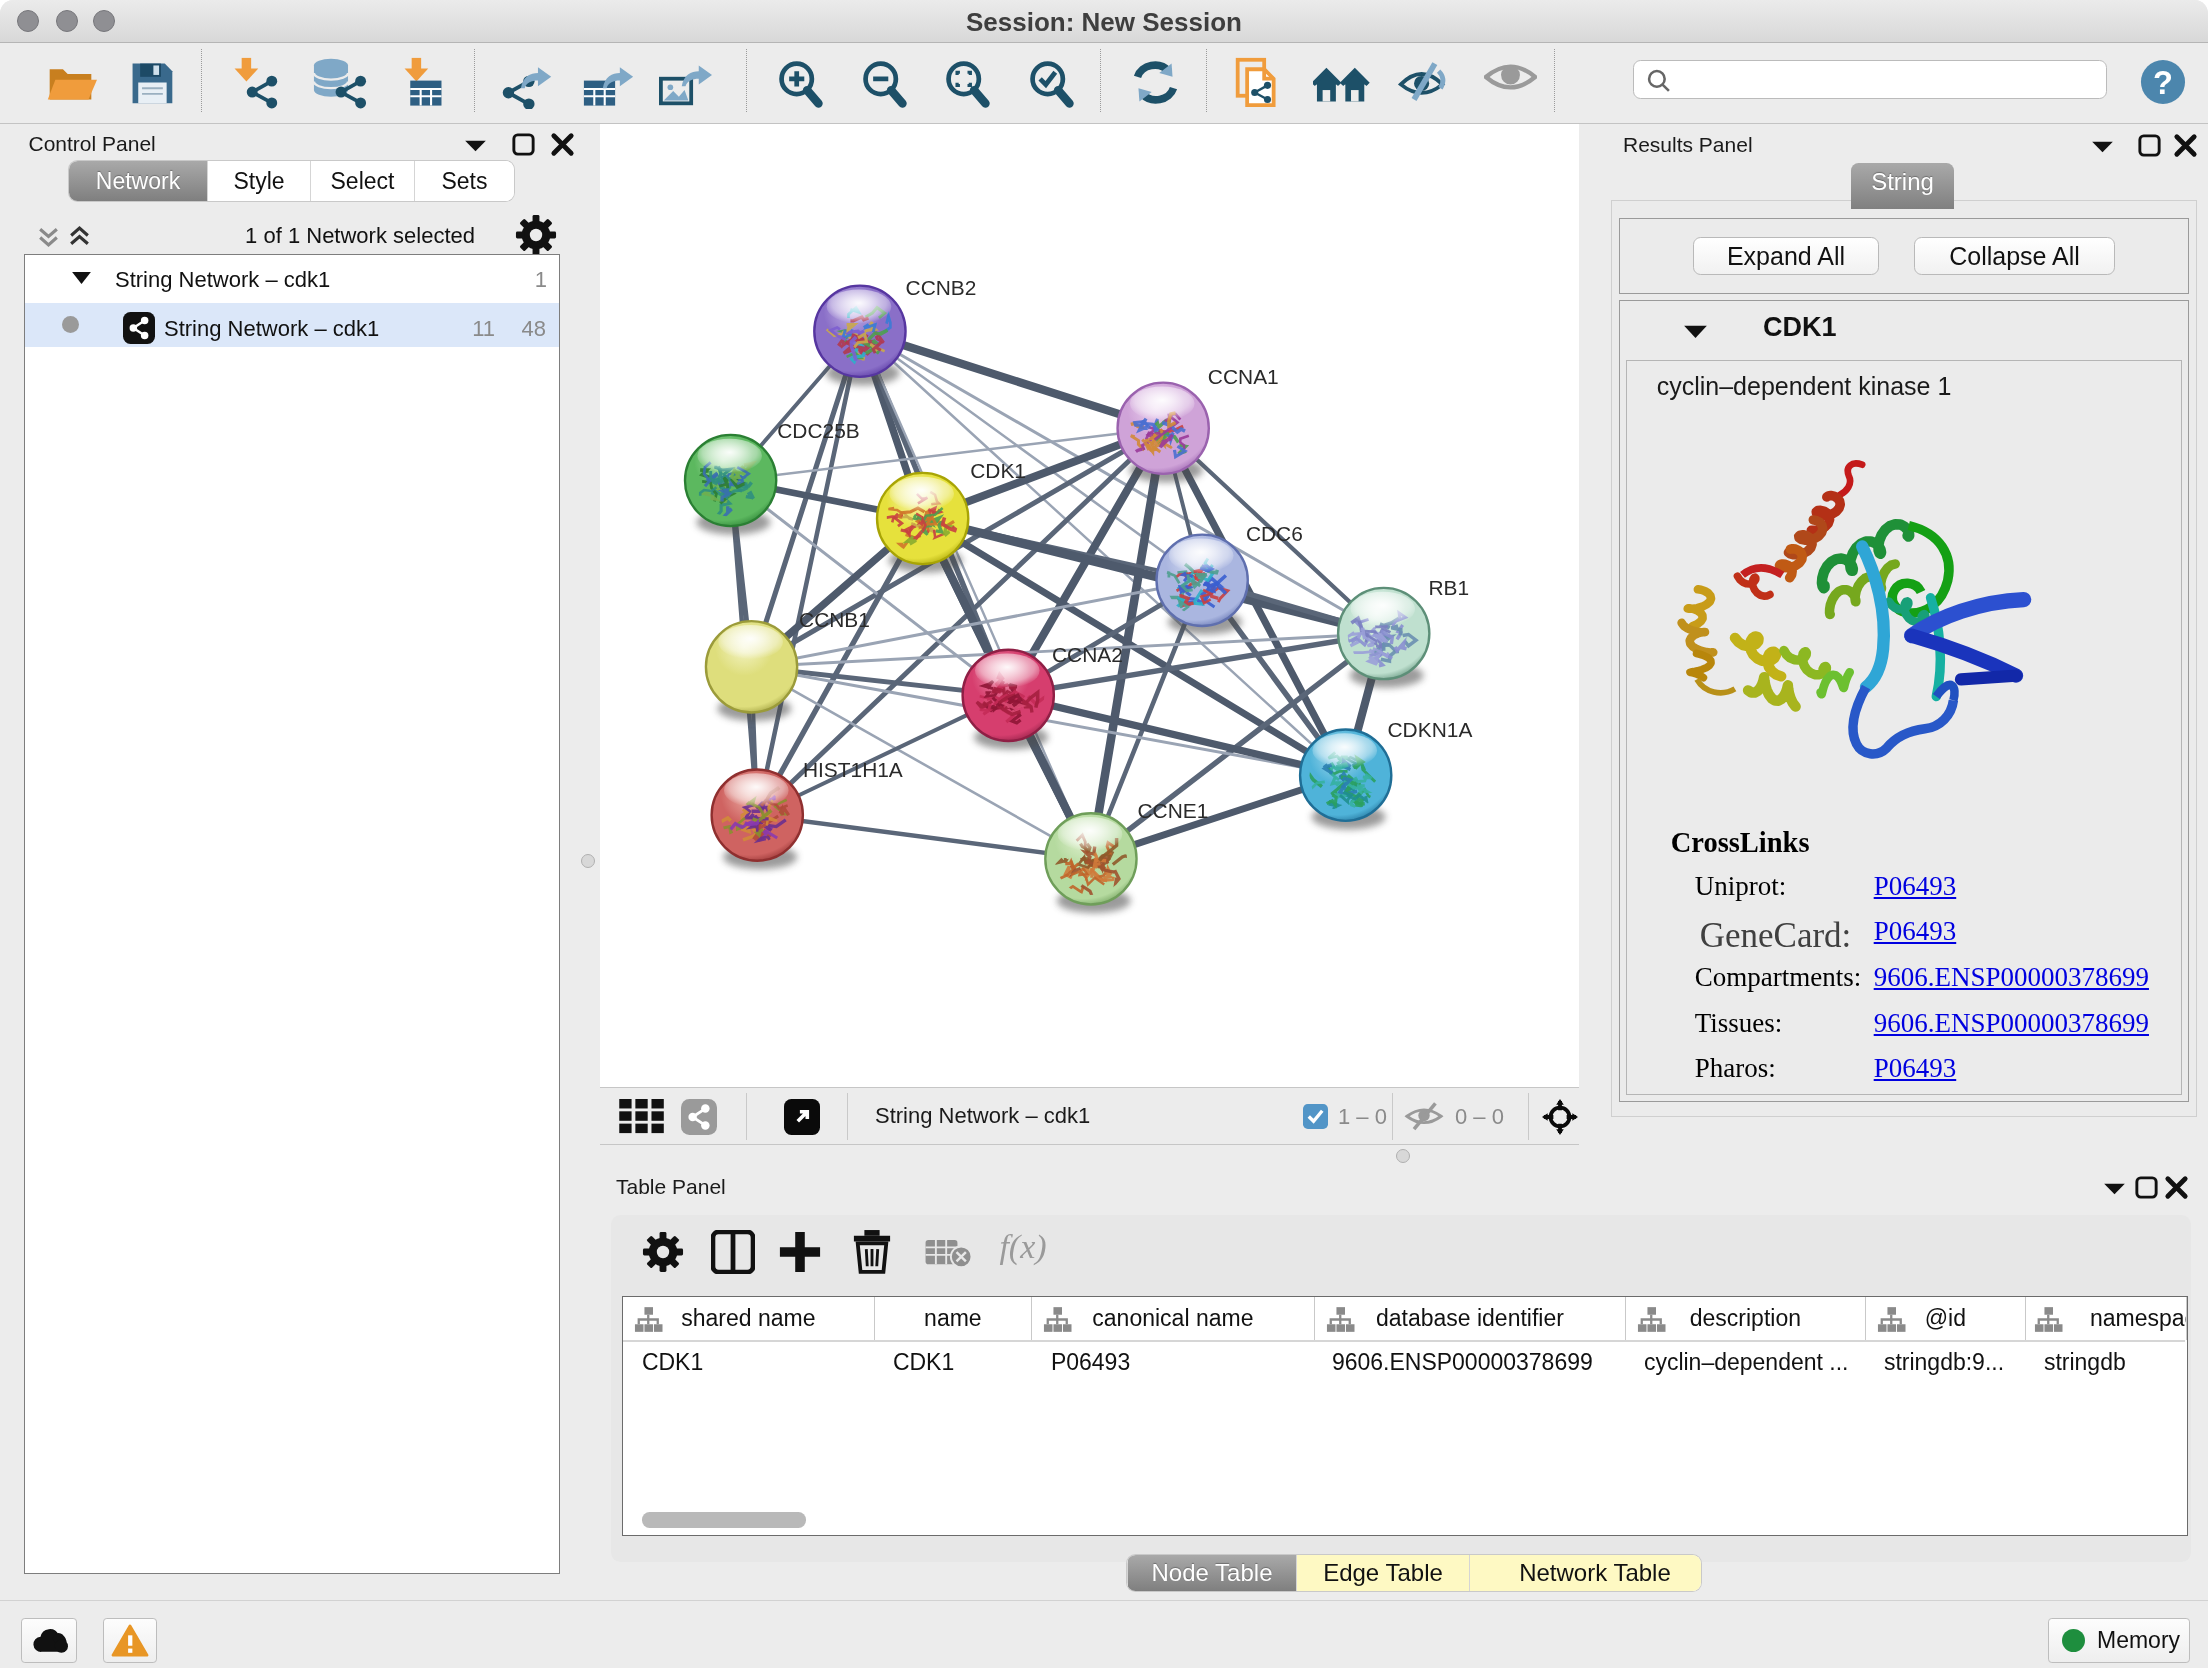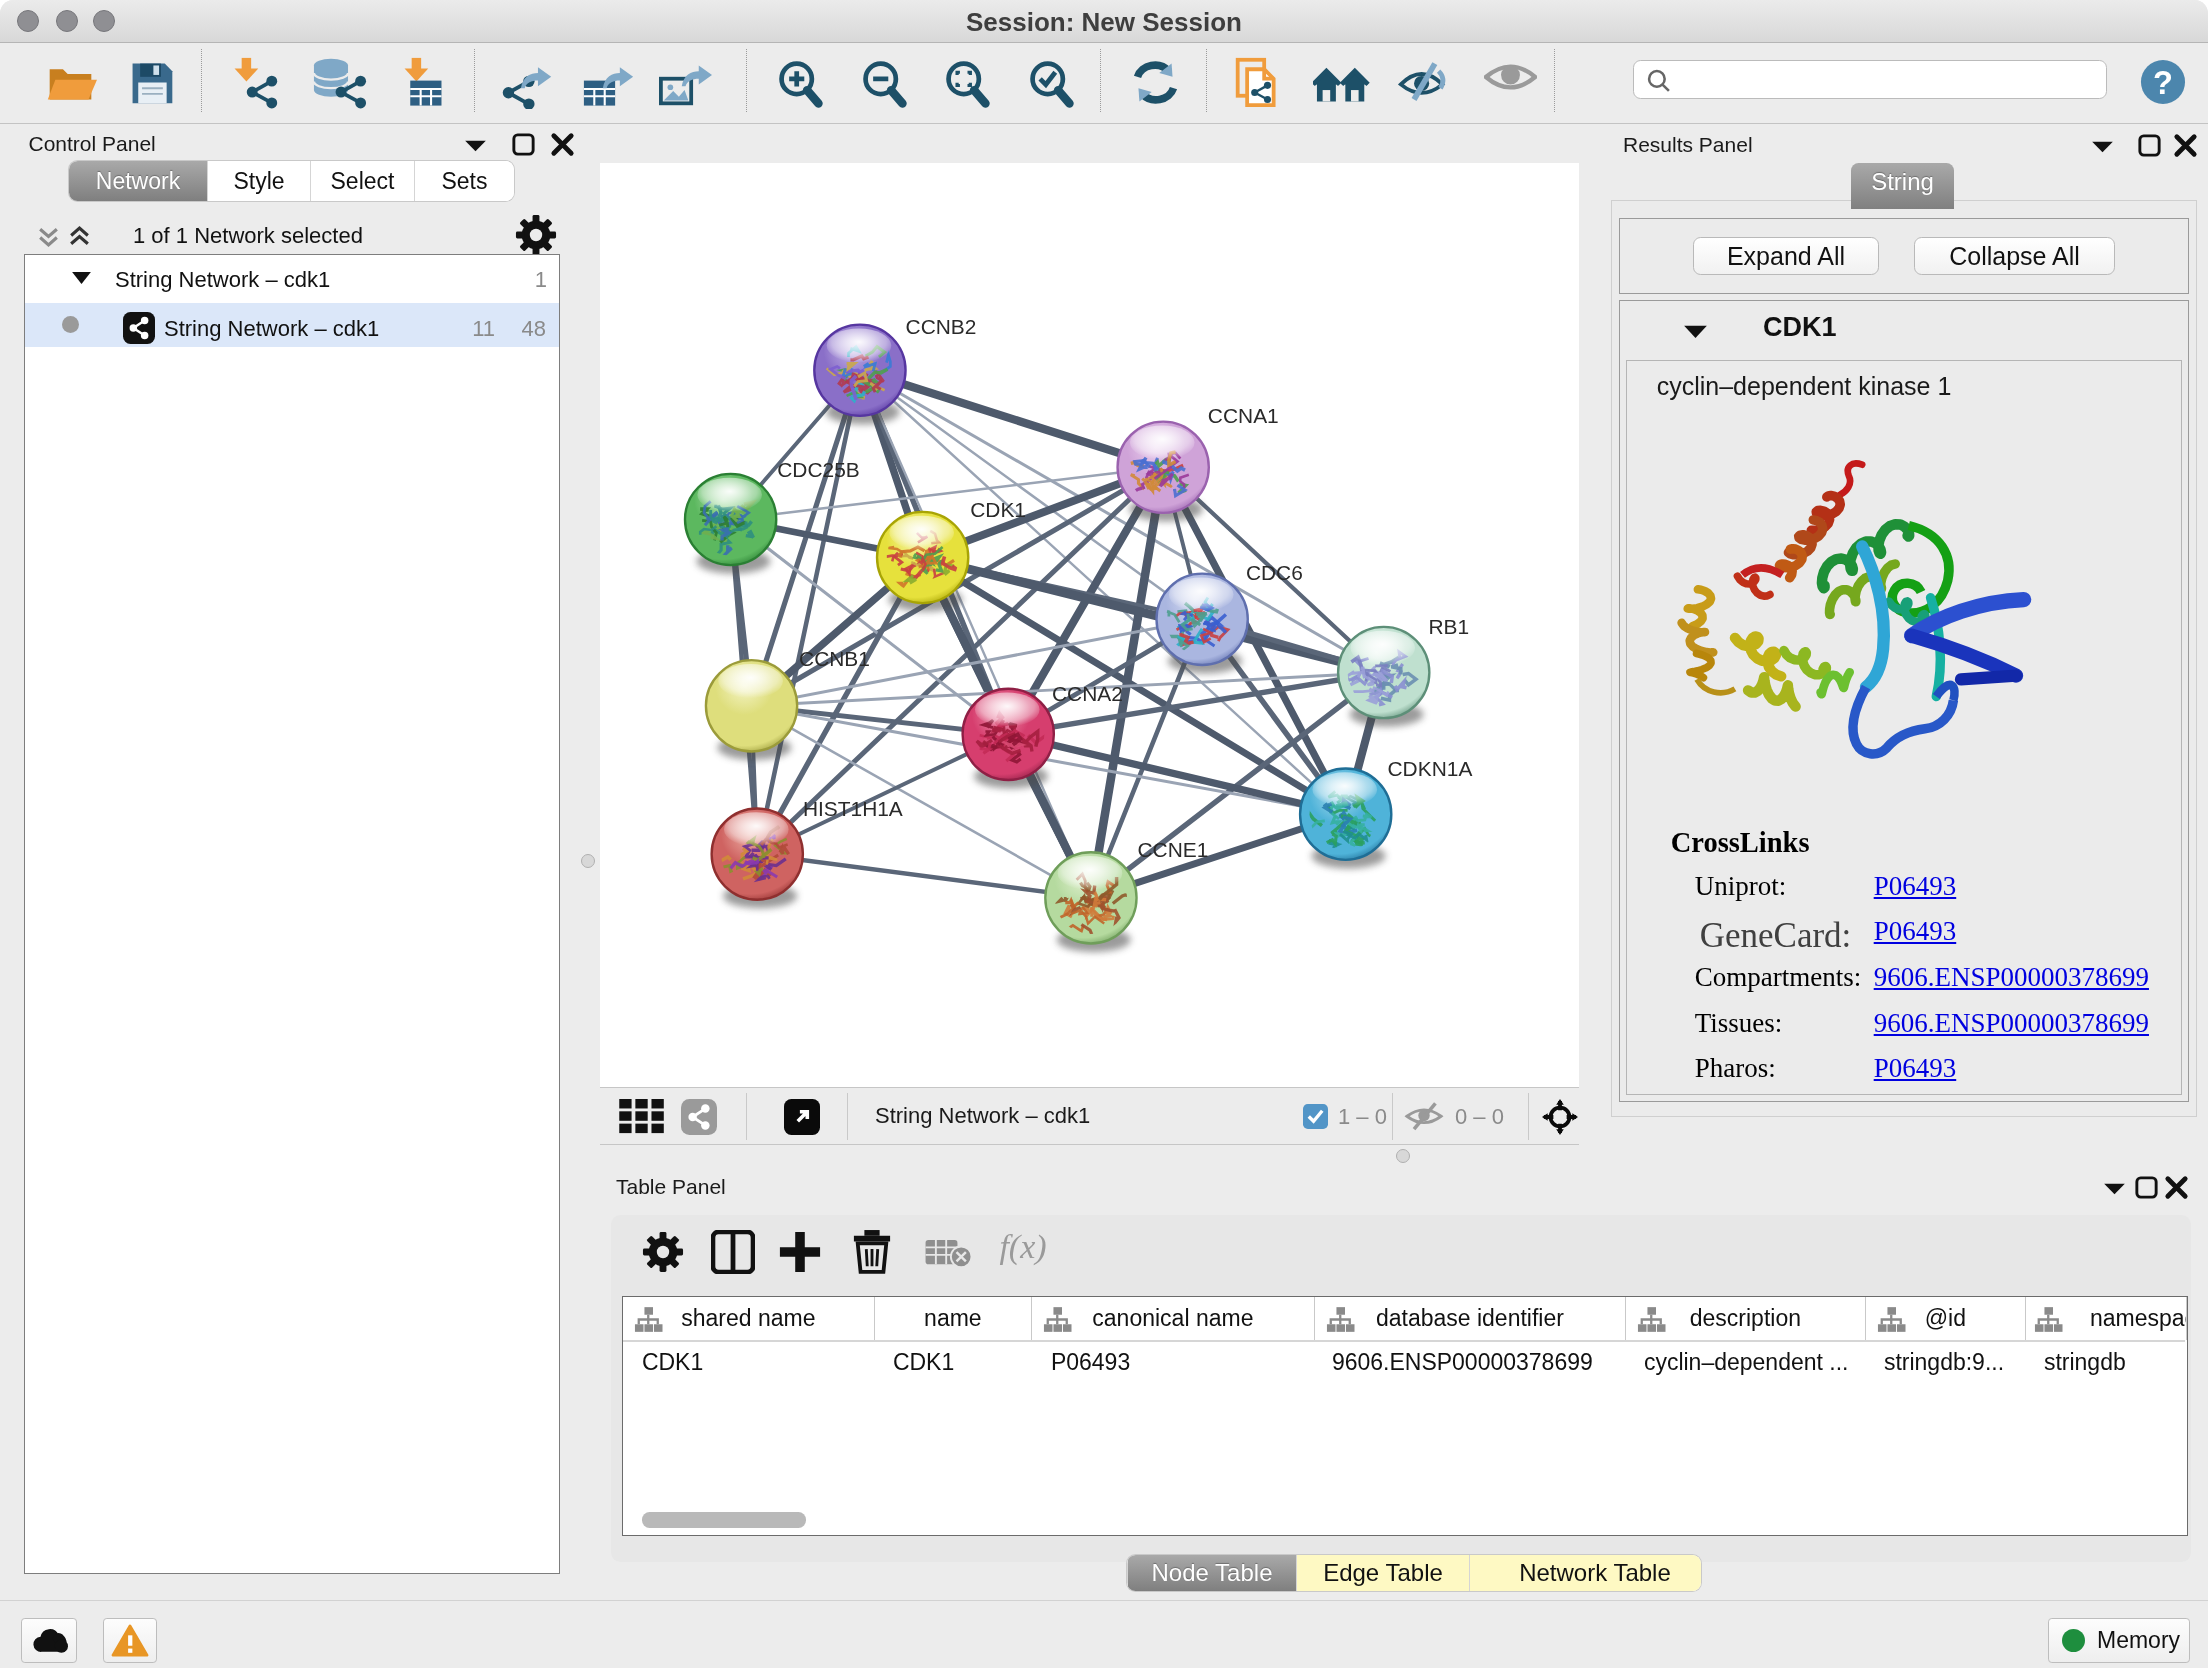--- a/index.html
+++ b/index.html
@@ -21,21 +21,21 @@
 .pico{position:absolute;}
 
 .tabgrp{position:absolute;display:flex;border-radius:8.6px;box-shadow:0 0 0 1px #c9c9c9;overflow:hidden;background:#fff;}
 .tab{font-size:23px;color:#111;display:flex;align-items:center;justify-content:center;background:#fff;border-left:1px solid #d5d5d5;}
 .tab:first-child{border-left:none;}
 .tabsel{background:linear-gradient(180deg,#a9a9a9,#7f7f7f);color:#fff;text-shadow:0 -1px 1px rgba(0,0,0,.3);}
 
 #cp-list{position:absolute;left:24px;top:130px;width:536px;height:1320px;background:#fff;border:1.9px solid #7d7d7d;box-sizing:border-box;}
 #cp-row2{position:absolute;left:0;top:48px;width:100%;height:44px;background:#dbe7f9;}
 
-#canvas{left:600px;top:124px;width:979px;height:963px;background:#fff;margin-top:39px;}
+#canvas{left:600px;top:124px;width:979px;height:963px;background:#fff;}
 #canvasbar{left:600px;top:1087px;width:979px;height:58px;background:#ececec;border-top:1px solid #c6c6c6;border-bottom:1px solid #c6c6c6;box-sizing:border-box;}
 .cbsep{position:absolute;top:4.8px;height:47px;width:0;border-left:1px solid #c9c9c9;}
 
 #results{left:1580px;top:124px;width:629px;height:1021px;background:#ececec;}
 #rp-container{position:absolute;left:31px;top:76px;width:586px;height:917px;background:#ebebeb;border:1px solid #cfcfcf;box-sizing:border-box;}
 #stringtab{position:absolute;left:271px;top:39px;width:103px;height:46px;background:linear-gradient(180deg,#a9a9a9,#808080);border-radius:7.6px 7.6px 0 0;color:#fff;font-size:24px;text-align:center;line-height:38px;text-shadow:0 -1px 1px rgba(0,0,0,.3);}
 .rbox{position:absolute;left:7.6px;width:570px;background:#ebebeb;border:1px solid #9a9a9a;box-sizing:border-box;}
 .btn{position:absolute;height:38px;background:linear-gradient(180deg,#ffffff,#f1f1f1);border:1px solid #b9b9b9;border-radius:7.6px;font-size:25px;color:#111;text-align:center;box-sizing:border-box;}
 
 #tablepanel{left:600px;top:1166px;width:1608px;height:434px;}
@@ -239,21 +239,21 @@
    <div class="tab" style="width:103px;">Select</div>
    <div class="tab" style="width:99px;">Sets</div>
  </div>
 
  <svg class="pico" style="left:36px;top:100px;" width="25" height="25" viewBox="0 0 24 24">
       <path d="M4 5 l8 7 l8 -7 M4 13 l8 7 l8 -7" fill="none" stroke="#8a8a8a" stroke-width="3"></path>
     </svg>
  <svg class="pico" style="left:67px;top:100px;" width="25" height="25" viewBox="0 0 24 24">
       <path d="M4 19 l8 -7 l8 7 M4 11 l8 -7 l8 7" fill="none" stroke="#333" stroke-width="3"></path>
     </svg>
- <div class="abs" style="left:133px;top:99px;width:342px;text-align:left;font-size:22px;color:#111;">1 of 1 Network selected</div>
+ <div class="abs" style="left:133px;top:99px;width:342px;text-align:right;font-size:22px;color:#111;">1 of 1 Network selected</div>
  <svg class="pico" style="left:515px;top:90px;" width="42" height="42" viewBox="-22 -22 44 44">
       <circle r="15" fill="#111"></circle>
       <rect x="-3.6" y="-21" width="7.2" height="9" rx="1.5" fill="#111" transform="rotate(0)"></rect>
       <rect x="-3.6" y="-21" width="7.2" height="9" rx="1.5" fill="#111" transform="rotate(45)"></rect>
       <rect x="-3.6" y="-21" width="7.2" height="9" rx="1.5" fill="#111" transform="rotate(90)"></rect>
       <rect x="-3.6" y="-21" width="7.2" height="9" rx="1.5" fill="#111" transform="rotate(135)"></rect>
       <rect x="-3.6" y="-21" width="7.2" height="9" rx="1.5" fill="#111" transform="rotate(180)"></rect>
       <rect x="-3.6" y="-21" width="7.2" height="9" rx="1.5" fill="#111" transform="rotate(225)"></rect>
       <rect x="-3.6" y="-21" width="7.2" height="9" rx="1.5" fill="#111" transform="rotate(270)"></rect>
       <rect x="-3.6" y="-21" width="7.2" height="9" rx="1.5" fill="#111" transform="rotate(315)"></rect>

